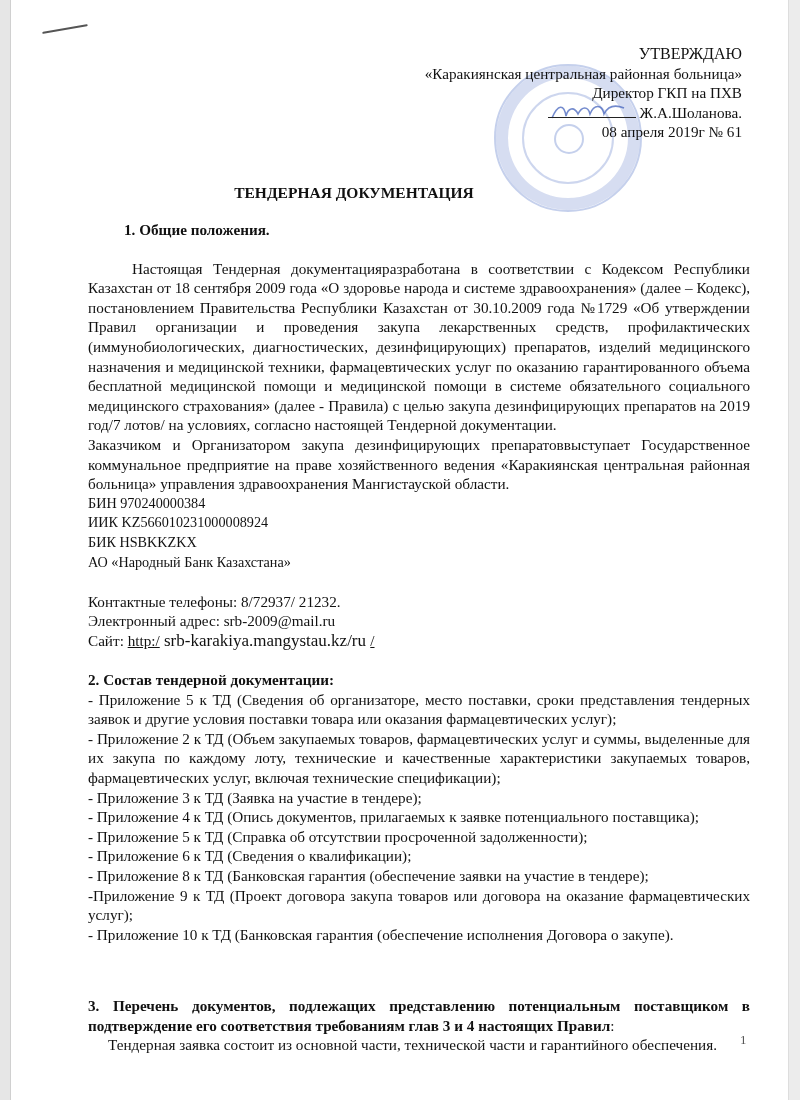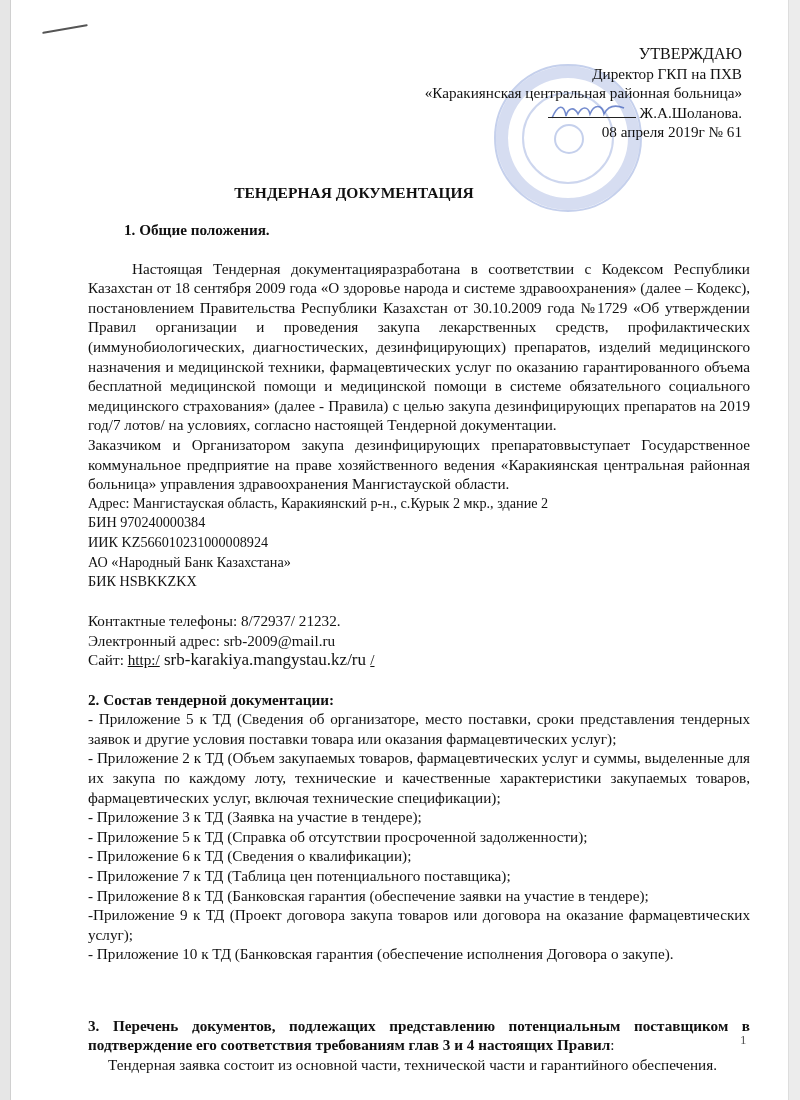--- a/index.html
+++ b/index.html
@@ -56,51 +56,50 @@
   <div class="seal-inner">
     <div class="seal-core"></div>
   </div>
 </div>
 <svg class="signature" viewBox="0 0 80 24">
   <path d="M4 18 C10 4, 16 4, 18 16 C20 8, 26 6, 30 14 C34 6, 40 6, 42 14 C46 4, 54 4, 56 14 C60 6, 66 4, 76 8" fill="none" stroke="rgba(70,100,190,0.75)" stroke-width="1.6"></path>
 </svg>
 
 <div class="approve">
   <div class="title">УТВЕРЖДАЮ</div>
+  <div>«Каракиянская центральная районная больница»</div>
   <div>Директор ГКП на ПХВ</div>
-  <div>«Каракиянская центральная районная больница»</div>
   <div><span class="sign-line"></span><span>Ж.А.Шоланова.</span></div>
   <div>08  апреля  2019г  № 61</div>
 </div>
 
 <div class="doc-title">ТЕНДЕРНАЯ ДОКУМЕНТАЦИЯ</div>
 
 <div class="content">
   <div class="h1">1. Общие положения.</div>
   <div class="justify indent">Настоящая Тендерная документацияразработана в соответствии с Кодексом Республики Казахстан от 18 сентября 2009 года «О здоровье народа и системе здравоохранения» (далее – Кодекс), постановлением Правительства Республики Казахстан от 30.10.2009 года №1729 «Об утверждении Правил  организации и проведения закупа лекарственных средств, профилактических (иммунобиологических, диагностических, дезинфицирующих) препаратов, изделий медицинского назначения и медицинской техники, фармацевтических услуг по оказанию гарантированного объема бесплатной медицинской помощи и медицинской помощи в системе обязательного социального медицинского страхования» (далее - Правила) с целью закупа дезинфицирующих препаратов на 2019 год/7 лотов/ на условиях, согласно настоящей Тендерной документации.</div>
   <div class="justify">Заказчиком и Организатором закупа дезинфицирующих препаратоввыступает Государственное коммунальное предприятие на праве хозяйственного ведения «Каракиянская центральная районная больница»  управления здравоохранения Мангистауской области.</div>
   <div class="req">
-    <div>Адрес: Мангистауская область, Каракиянский р-н., с.Курык 2 мкр., здание 2</div>
     <div>БИН 970240000384</div>
     <div>ИИК KZ566010231000008924</div>
+    <div>БИК  HSBKKZKX</div>
     <div>АО «Народный Банк Казахстана»</div>
-    <div>БИК  HSBKKZKX</div>
   </div>
   <div class="gap"></div>
   <div>Контактные телефоны: 8/72937/ 21232.</div>
   <div>Электронный адрес: srb-2009@mail.ru</div>
   <div><span>Сайт: </span><span class="link">http:/</span><span class="site"> srb-karakiya.mangystau.kz/ru </span><span class="link">/</span></div>
   <div class="gap"></div>
   <div class="h2">2. Состав тендерной документации:</div>
   <div class="justify">-  Приложение 5 к ТД (Сведения об организаторе, место поставки, сроки представления тендерных заявок и другие условия поставки товара или оказания фармацевтических услуг);</div>
   <div class="justify">- Приложение 2 к ТД (Объем закупаемых товаров, фармацевтических услуг и суммы, выделенные для их закупа по каждому лоту, технические и качественные характеристики закупаемых товаров, фармацевтических услуг, включая технические спецификации);</div>
   <div>- Приложение 3 к ТД (Заявка на участие в тендере);</div>
+  <div>- Приложение 4 к ТД (Опись документов, прилагаемых к заявке потенциального поставщика);</div>
   <div>- Приложение 5 к ТД (Справка об отсутствии просроченной задолженности);</div>
   <div>- Приложение 6 к ТД (Сведения о квалификации);</div>
-  <div>- Приложение 7 к ТД (Таблица цен потенциального поставщика);</div>
   <div>- Приложение 8 к ТД (Банковская гарантия (обеспечение заявки на участие в тендере);</div>
   <div class="justify">-Приложение 9 к ТД (Проект договора закупа товаров или договора на оказание фармацевтических услуг);</div>
   <div>- Приложение 10 к ТД (Банковская гарантия (обеспечение исполнения Договора о закупе).</div>
   <div class="gap"></div>
   <div class="h3"><span>3. Перечень документов, подлежащих представлению потенциальным поставщиком в подтверждение его соответствия требованиям глав 3 и 4 настоящих Правил</span><span style="font-weight:normal">:</span></div>
   <div class="para-indent">Тендерная заявка состоит из основной части, технической части и гарантийного обеспечения.</div>
 </div>
 
 <div class="page-num">1</div>
 

